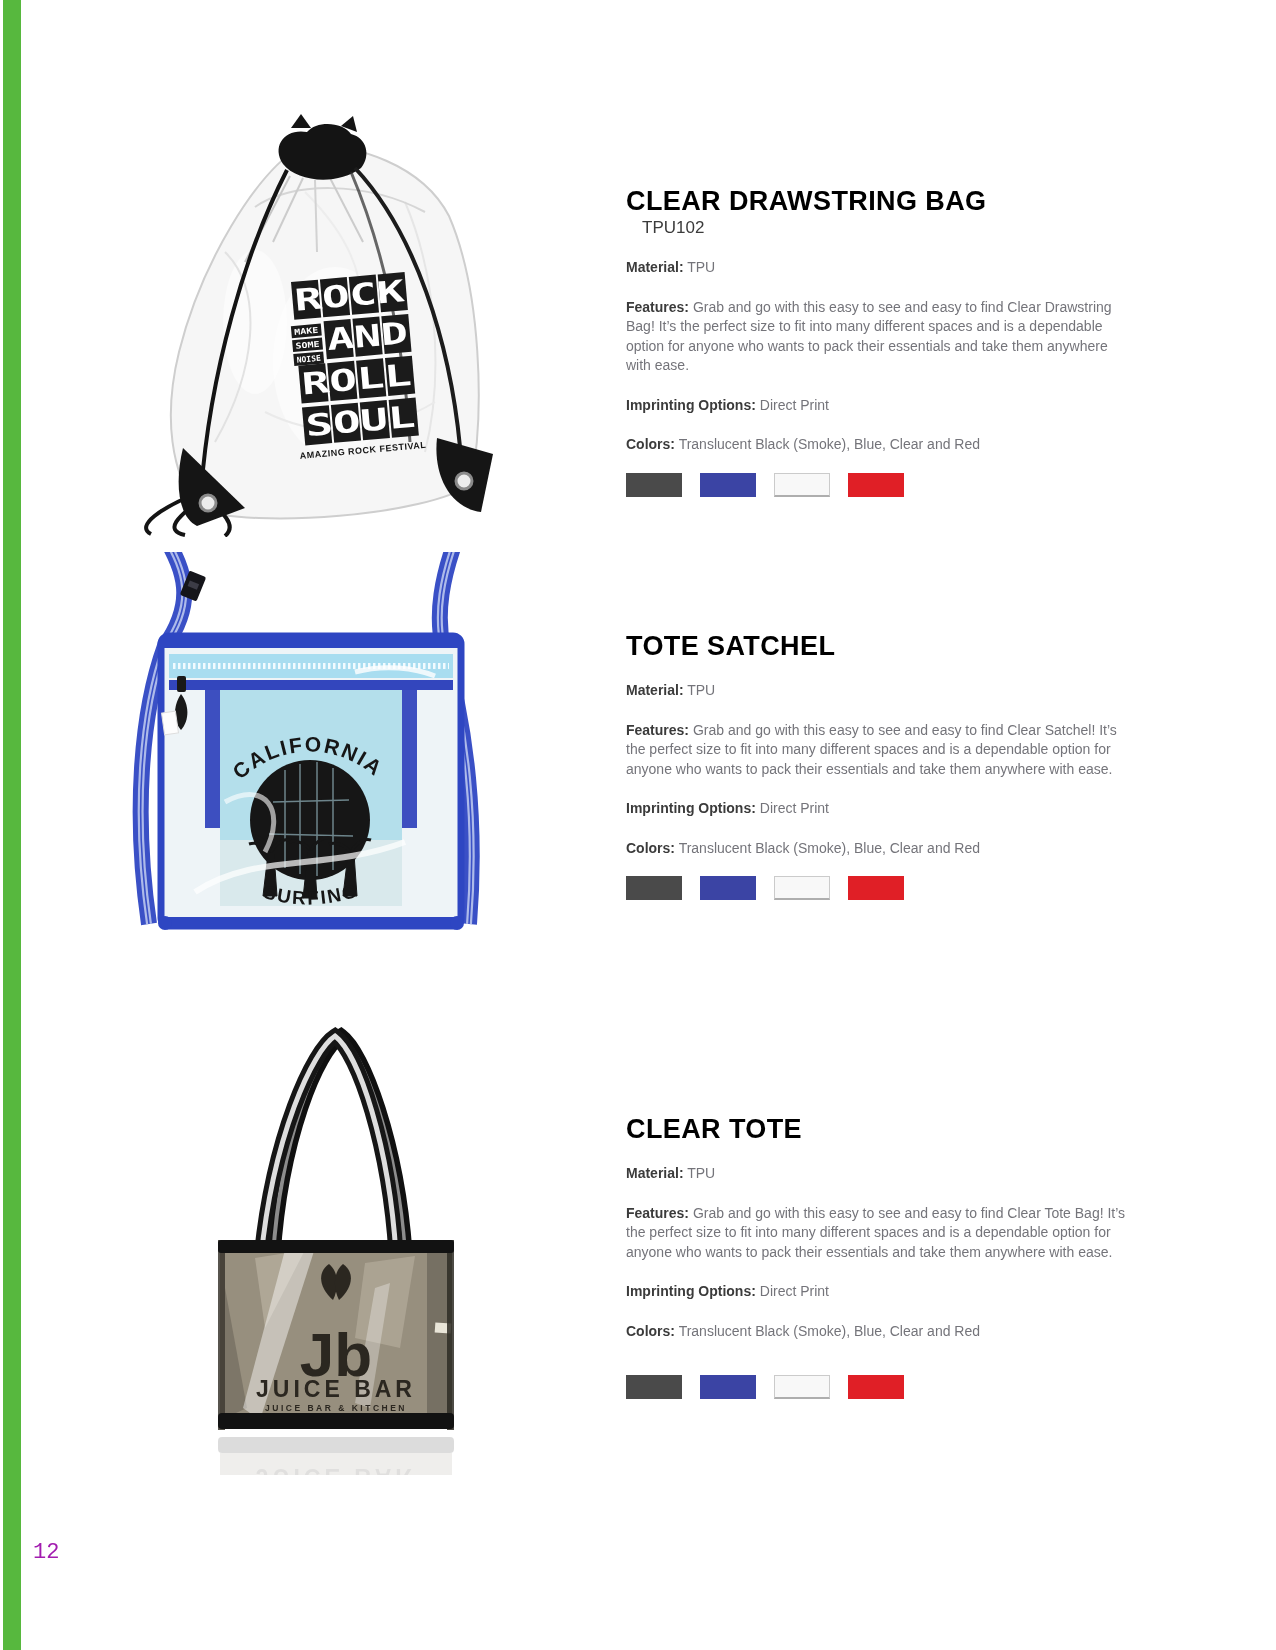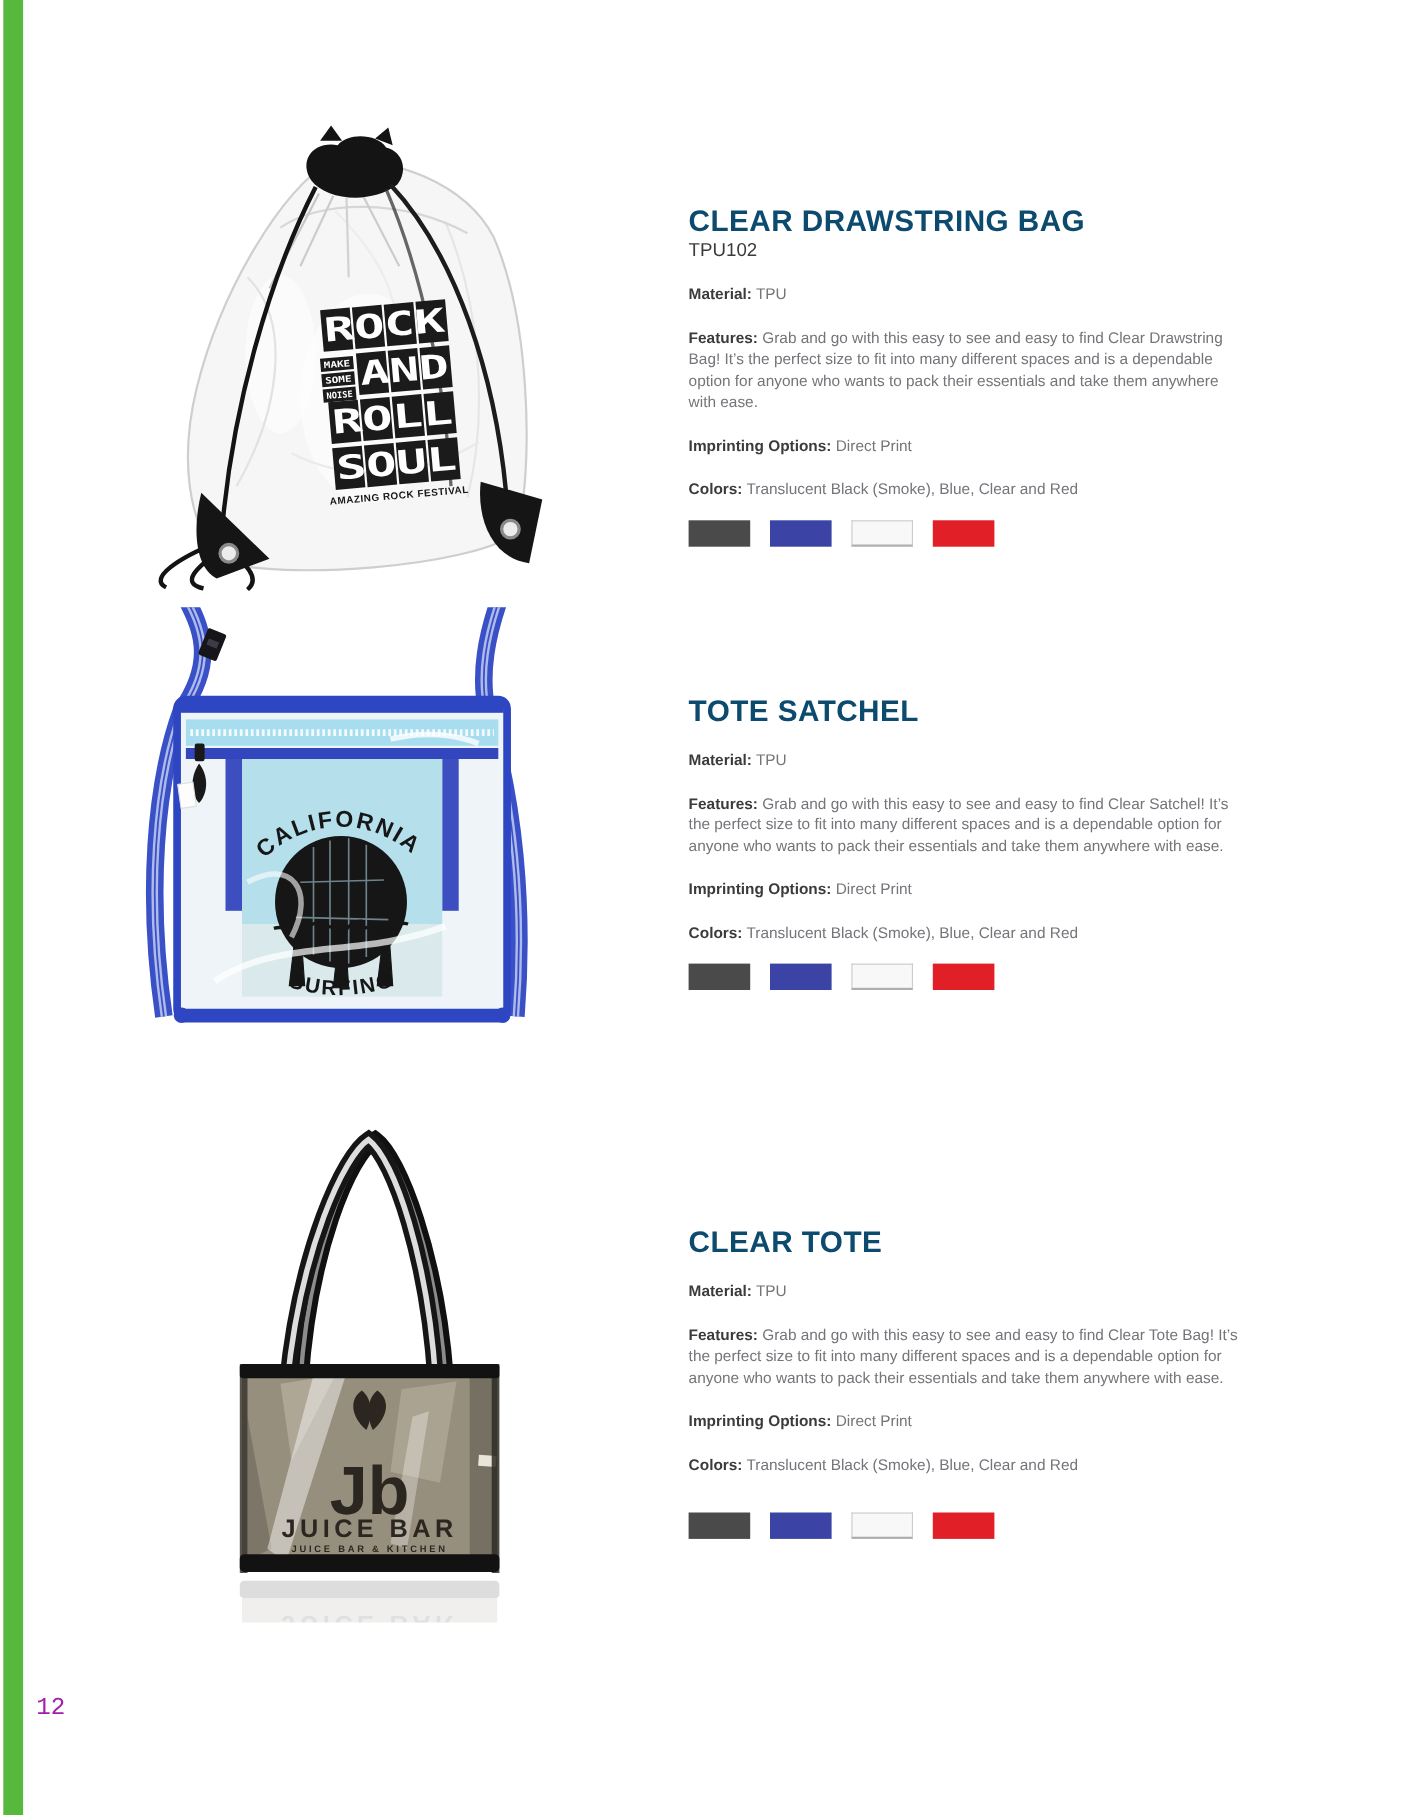--- a/index.html
+++ b/index.html
@@ -3,22 +3,22 @@
 <meta charset="utf-8">
 <style>
   html,body{margin:0;padding:0;background:#ffffff;}
   .page{position:relative;width:1276px;height:1650px;background:#ffffff;overflow:hidden;
         font-family:"Liberation Sans",sans-serif;}
   .accent-bar{position:absolute;left:3px;top:0;width:18px;height:1650px;background:#57b83e;}
   .page-number{position:absolute;left:33px;top:1540px;font-family:Liberation Mono, monospace;
         font-size:22px;color:#a21caf;}
   .photo{position:absolute;}
   .info{position:absolute;left:626px;width:505px;color:#74747a;}
-  .info h2{margin:0;font-size:27px;line-height:30px;font-weight:700;color:#0c4a6e;letter-spacing:.4px;}
-  .sku{font-size:17px;line-height:20px;color:#3b3b3b;margin:2px 0 0 0;}
+  .info h2{margin:0;font-size:27px;line-height:30px;font-weight:700;color:#000000;letter-spacing:.4px;}
+  .sku{font-size:17px;line-height:20px;color:#3b3b3b;margin:2px 0 0 16px;}
   .block{margin:20px 0 0 0;font-size:14px;line-height:19.5px;}
   .label{font-weight:700;color:#3b3b3b;}
   .swatches{margin-top:18px;display:flex;gap:18px;}
   .swatch{width:56px;height:24px;}
   .swatch.clear{background:#f8f8f8;border:1px solid #cbcbcb;border-bottom:2px solid #aeaeae;
         box-sizing:border-box;}
   svg text{font-family:"Liberation Sans",sans-serif;}
   svg text.mono{font-family:"DejaVu Sans Mono",monospace;}
 </style>
 </head>

